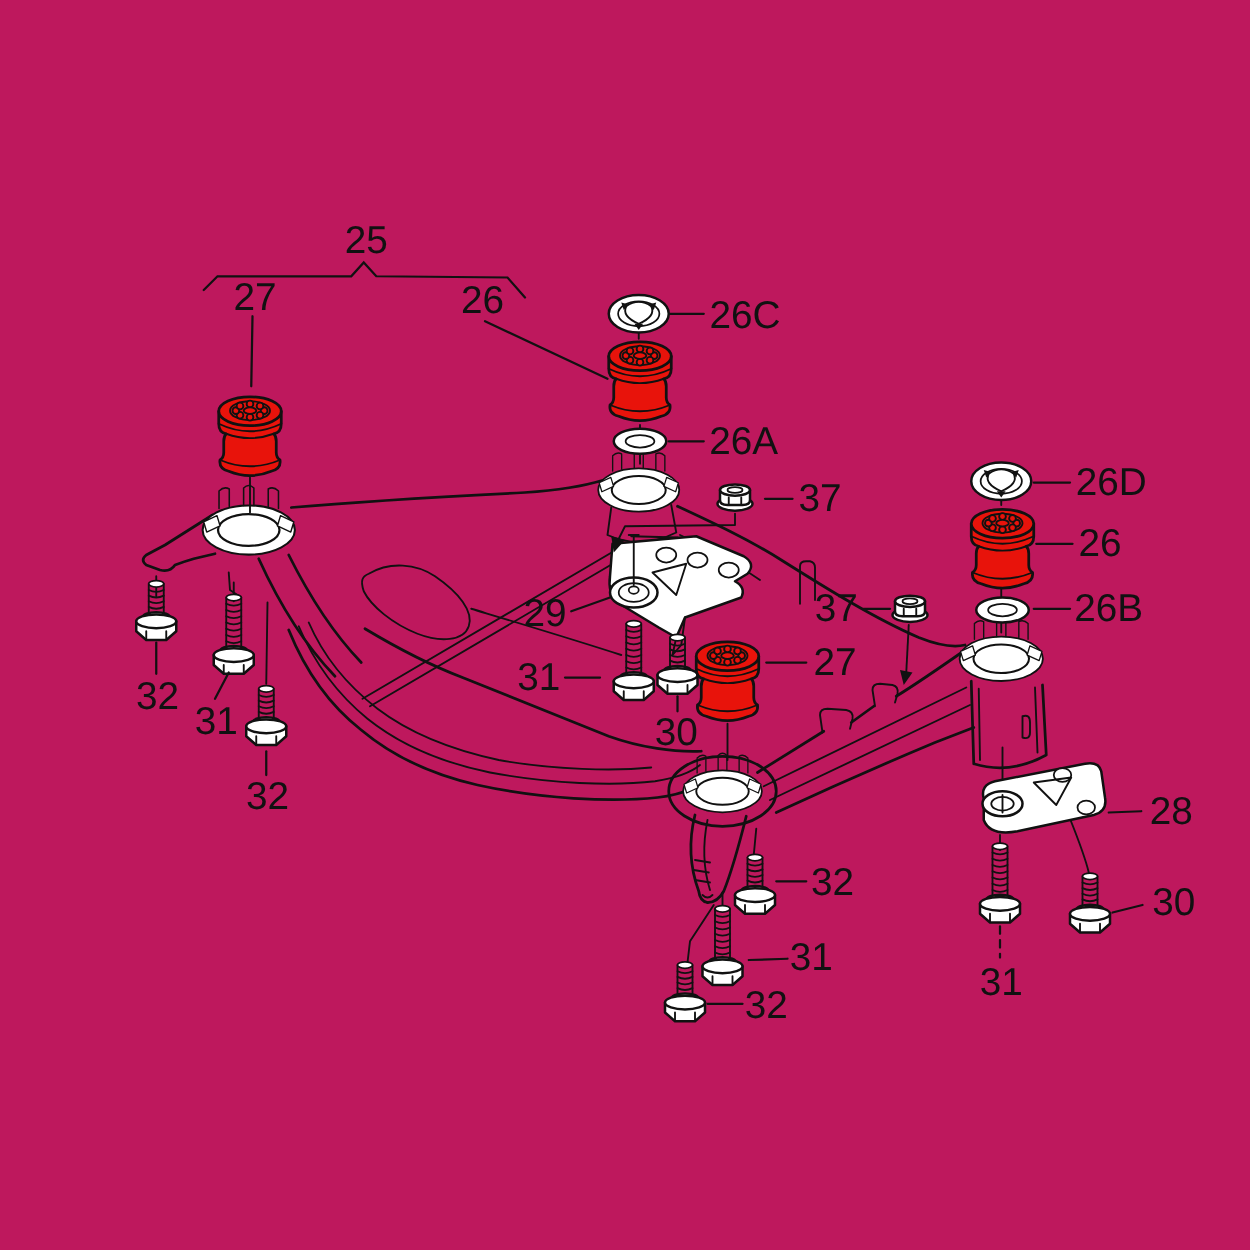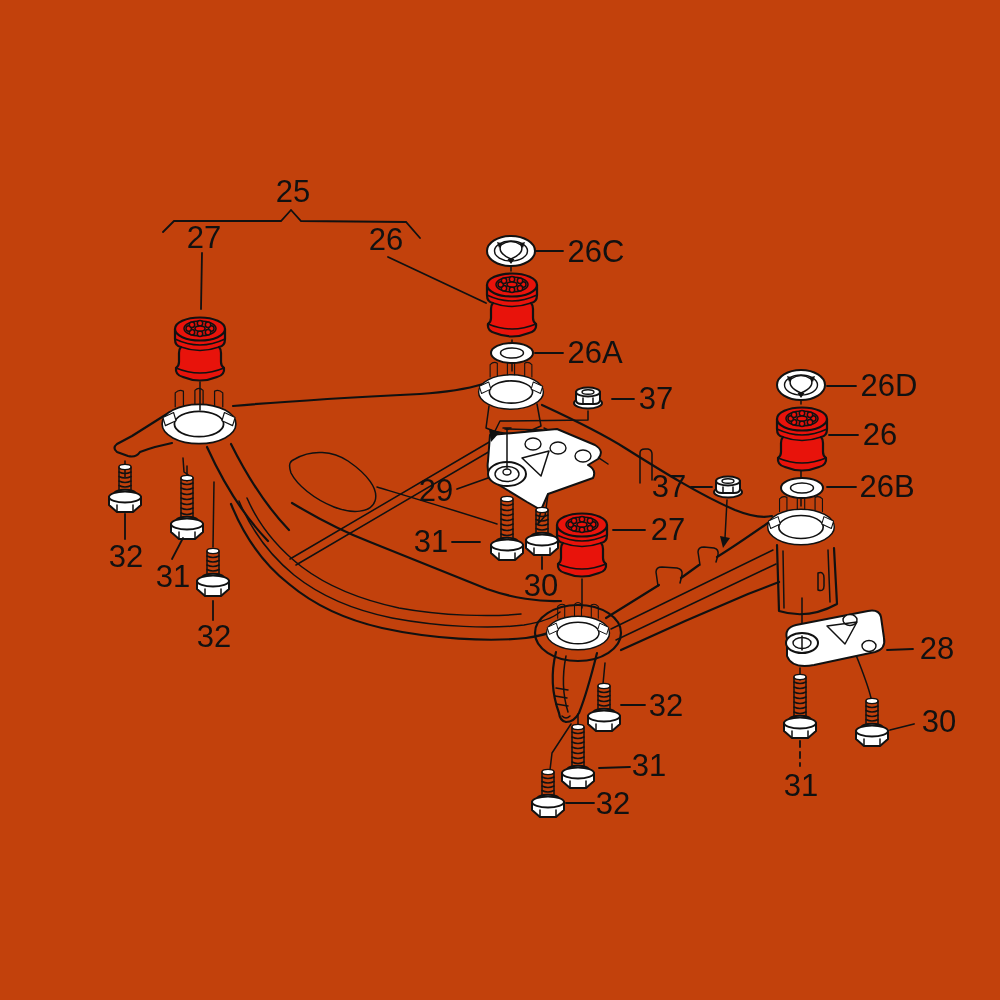--- a/index.html
+++ b/index.html
@@ -1,17 +1,17 @@
 <!DOCTYPE html>
 <html style="--hl: #e8130b;"><head>
 <meta charset="utf-8">
 <style>
   :root { --hl:#e8130b; }
   html,body { margin:0; padding:0; background:#fff; }
-  .stage { position:relative; width:1000px; height:1000px; background:#c2410c; overflow:hidden; }
+  .stage { position:relative; width:1000px; height:1000px; background:#be185d; overflow:hidden; }
   svg { display:block; }
   .ln   { fill:none; stroke:#111; stroke-width:2.2; stroke-linecap:round; stroke-linejoin:round; }
   .thin { stroke-width:1.5; }
   .wh   { fill:#fff; stroke:#111; stroke-width:2; stroke-linejoin:round; }
   .whthin { fill:#fff; stroke:#111; stroke-width:1.4; stroke-linejoin:round; }
   .nf   { fill:none; stroke:#111; stroke-width:2.2; stroke-linecap:round; }
   .rd   { fill:var(--hl); stroke:#111; stroke-width:2.2; stroke-linejoin:round; }
   .rdln { fill:var(--hl); stroke:#111; stroke-width:1.5; }
   .blk  { fill:#111; stroke:none; }
   .lead { fill:none; stroke:#111; stroke-width:1.8; stroke-linecap:round; }

